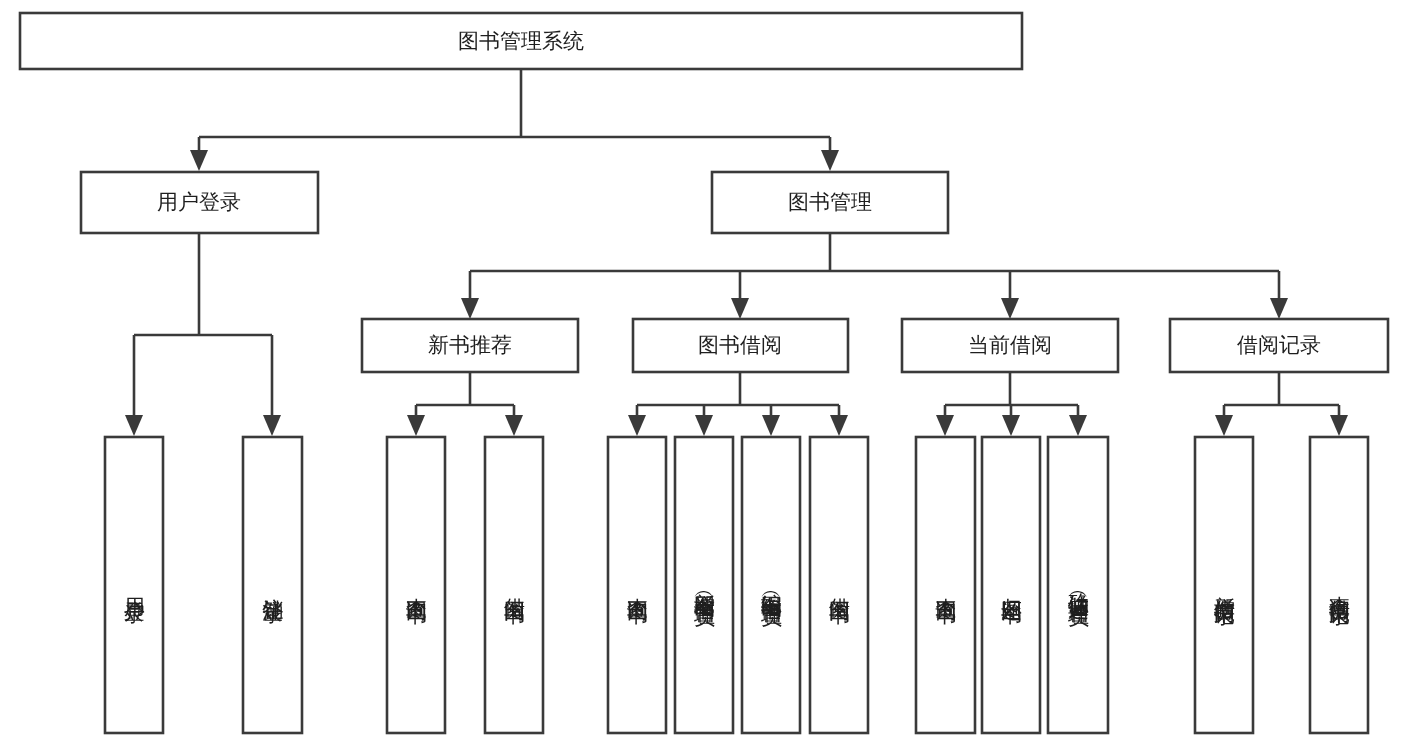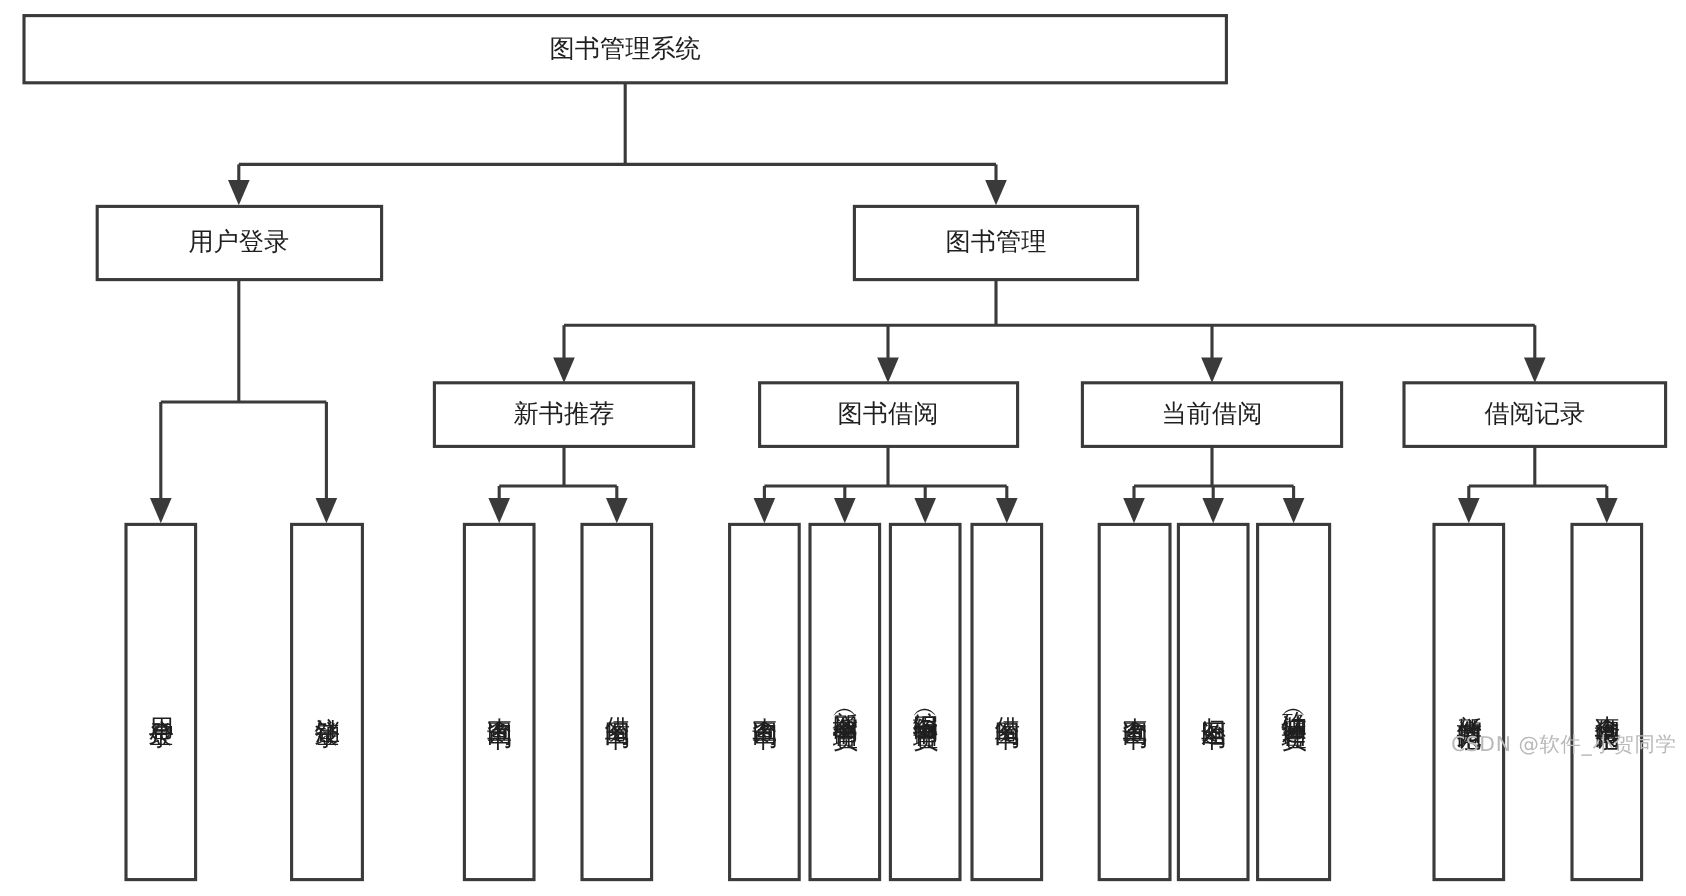--- a/index.html
+++ b/index.html
@@ -208,15 +208,14 @@
   <div class="node-label-v" style="left:742px; top:437px; width:58px; height:296px;">编辑图书（管理员）</div>
   <div class="node-label-v" style="left:810px; top:437px; width:58px; height:296px;">借阅图书</div>
 
   <div class="node-label-v" style="left:916px; top:437px; width:59px; height:296px;">查询图书</div>
   <div class="node-label-v" style="left:982px; top:437px; width:58px; height:296px;">归还图书</div>
   <div class="node-label-v" style="left:1048px; top:437px; width:60px; height:296px;">确认归还（管理员）</div>
 
   <div class="node-label-v" style="left:1195px; top:437px; width:58px; height:296px;">新增借阅记录</div>
   <div class="node-label-v" style="left:1310px; top:437px; width:58px; height:296px;">查询借阅记录</div>
 
-  <div class="watermark">CSDN @软件_小贺同学</div>
 
 </div>
 
 </body></html>

